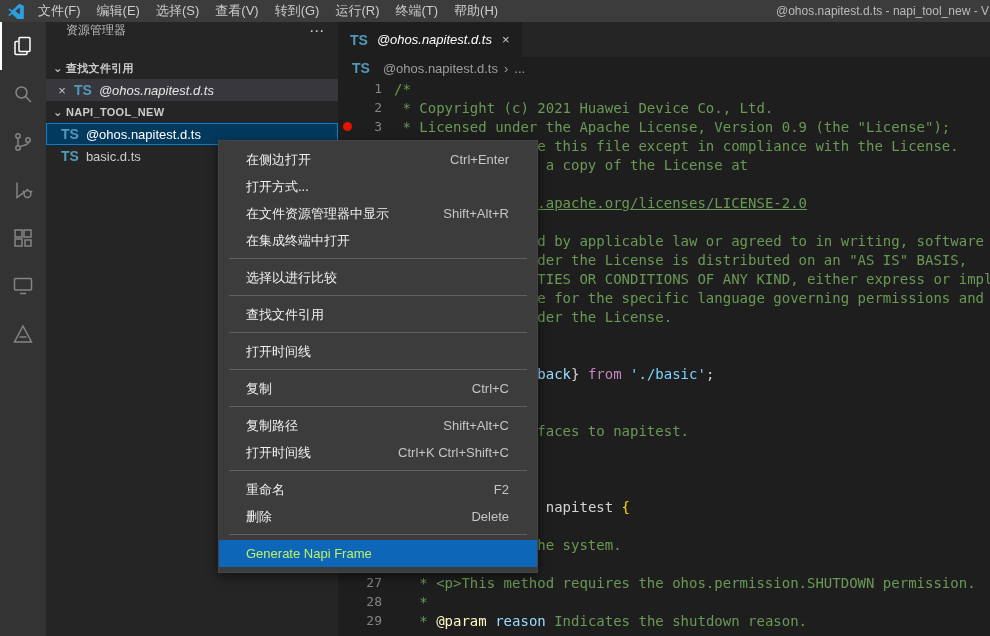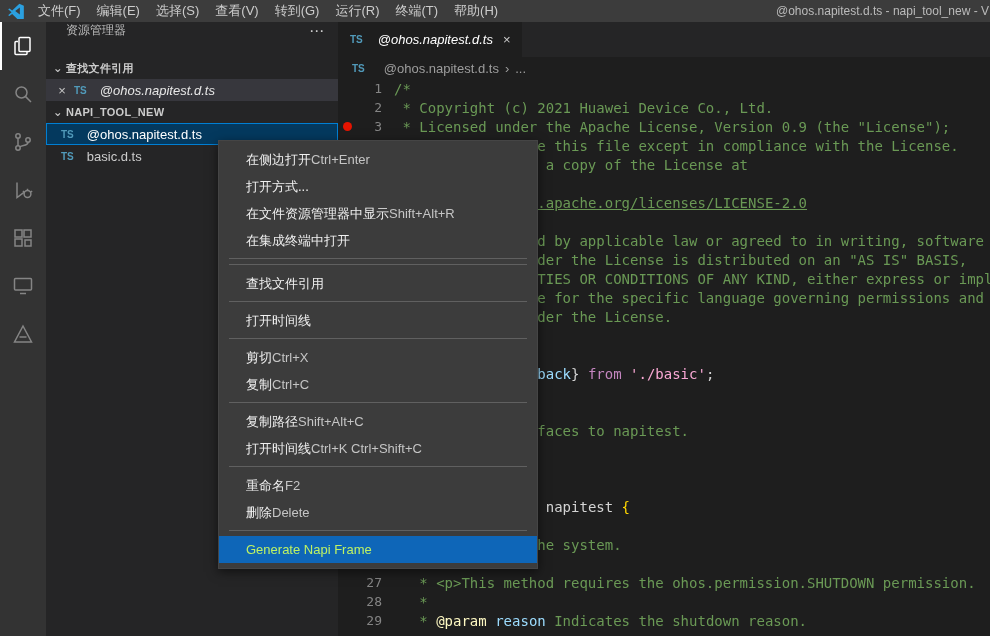--- a/index.html
+++ b/index.html
@@ -27,49 +27,49 @@
   .sb-header{height:35px;display:flex;align-items:flex-start;padding:0 14px 0 20px;color:#bbbbbb;font-size:12px}
   .sb-more{margin-left:auto;font-size:15px;color:#cccccc;cursor:pointer}
   .section-h{height:22px;display:flex;align-items:center;font-weight:bold;font-size:11px;color:#cccccc;
     padding-left:4px;cursor:pointer;letter-spacing:.3px}
   .chev{font-size:12px;width:16px;text-align:center;color:#cccccc;font-weight:normal}
   .open-ed{height:22px;display:flex;align-items:center;background:#37373d;padding-left:8px;cursor:pointer}
   .open-ed .x{width:16px;text-align:center;color:#c5c5c5;margin-right:4px}
   .open-ed .name{font-style:italic;color:#e7e7e7}
   .file-row{height:22px;display:flex;align-items:center;padding-left:14px;cursor:pointer;color:#cccccc;border:1px solid transparent}
   .file-row.selected{background:var(--select_bg,#04395e);border:1px solid var(--select_border,#007fd4);color:#ffffff}
-  .ts{color:var(--tsicon,#519aba);font-weight:bold;font-size:10px;margin-right:13px;font-family:"Liberation Sans",sans-serif}
+  .ts{color:var(--tsicon,#519aba);font-weight:bold;font-size:14px;margin-right:7px;font-family:"Liberation Sans",sans-serif}
 
   
   .editor{flex:1;display:flex;flex-direction:column;background:var(--editor,#1e1e1e);min-width:0}
   .tabbar{height:35px;background:var(--tabbar,#252526);display:flex}
   .tab{background:#1e1e1e;display:flex;align-items:center;padding:0 12px;font-size:13px;color:#ffffff;cursor:pointer}
   .tab .name{font-style:italic;margin-left:2px}
   .tab .x{color:#cccccc;margin-left:10px}
   .breadcrumbs{height:22px;display:flex;align-items:center;font-size:13px;color:#9d9d9d;padding-left:14px;gap:6px}
   .code{flex:1;font-family:"DejaVu Sans Mono","Liberation Mono",monospace;font-size:14px;overflow:hidden}
   .cline{height:19px;display:flex;align-items:center;white-space:pre}
   .glyph{width:18px;display:flex;justify-content:center;flex:0 0 auto}
   .bp{width:9px;height:9px;border-radius:50%;background:var(--breakpoint,#e51400)}
   .lnum{width:26px;text-align:right;color:#858585;font-size:13px;flex:0 0 auto}
   .ltext{margin-left:12px}
   .tk-cm{color:#6a9955}
   .tk-lk{color:#6a9955;text-decoration:underline}
   .tk-kw{color:#fef9c3}
   .tk-kw2{color:#c586c0}
-  .tk-st{color:#f9a8d4}
+  .tk-st{color:#7dd3fc}
   .tk-vr{color:#9cdcfe}
   .tk-fg{color:#d4d4d4}
   .tk-br{color:#ffd700}
 
   
   .ctx{position:absolute;left:218px;top:140px;width:320px;background:var(--menu,#3c3c3c);
     box-shadow:0 3px 10px rgba(0,0,0,.55);border:1px solid #454545;padding:5px 0;z-index:100;
     font-size:13px;color:#f0f0f0}
-  .ctx .item{height:27px;display:flex;align-items:center;
+  .ctx .item{height:27px;display:flex;align-items:center;justify-content:space-between;
     padding:0 28px 0 27px;cursor:pointer}
   .ctx .item .sc{color:#c5c5c5}
   .ctx .item.hl{background:var(--menuhl,#0e66b8);color:#bef264}
   .ctx .item.hl .sc{color:#ffffff}
   .ctx .sep{height:1px;background:#606060;margin:4px 10px 5px}
 </style>
 </head>
 <body>
 
 <div class="titlebar">
@@ -234,35 +234,35 @@
     </div>
     <div class="item">
       <span class="lb">在文件资源管理器中显示</span>
       <span class="sc">Shift+Alt+R</span>
     </div>
     <div class="item">
       <span class="lb">在集成终端中打开</span>
       <span class="sc"></span>
     </div>
     <div class="sep"></div>
+    <div class="item">
+      <span class="lb">选择以进行比较</span>
+      <span class="sc"></span>
+    </div>
     <div class="sep"></div>
     <div class="item">
       <span class="lb">查找文件引用</span>
       <span class="sc"></span>
     </div>
     <div class="sep"></div>
     <div class="item">
       <span class="lb">打开时间线</span>
       <span class="sc"></span>
     </div>
     <div class="sep"></div>
-    <div class="item">
-      <span class="lb">剪切</span>
-      <span class="sc">Ctrl+X</span>
-    </div>
     <div class="item">
       <span class="lb">复制</span>
       <span class="sc">Ctrl+C</span>
     </div>
     <div class="sep"></div>
     <div class="item">
       <span class="lb">复制路径</span>
       <span class="sc">Shift+Alt+C</span>
     </div>
     <div class="item">

